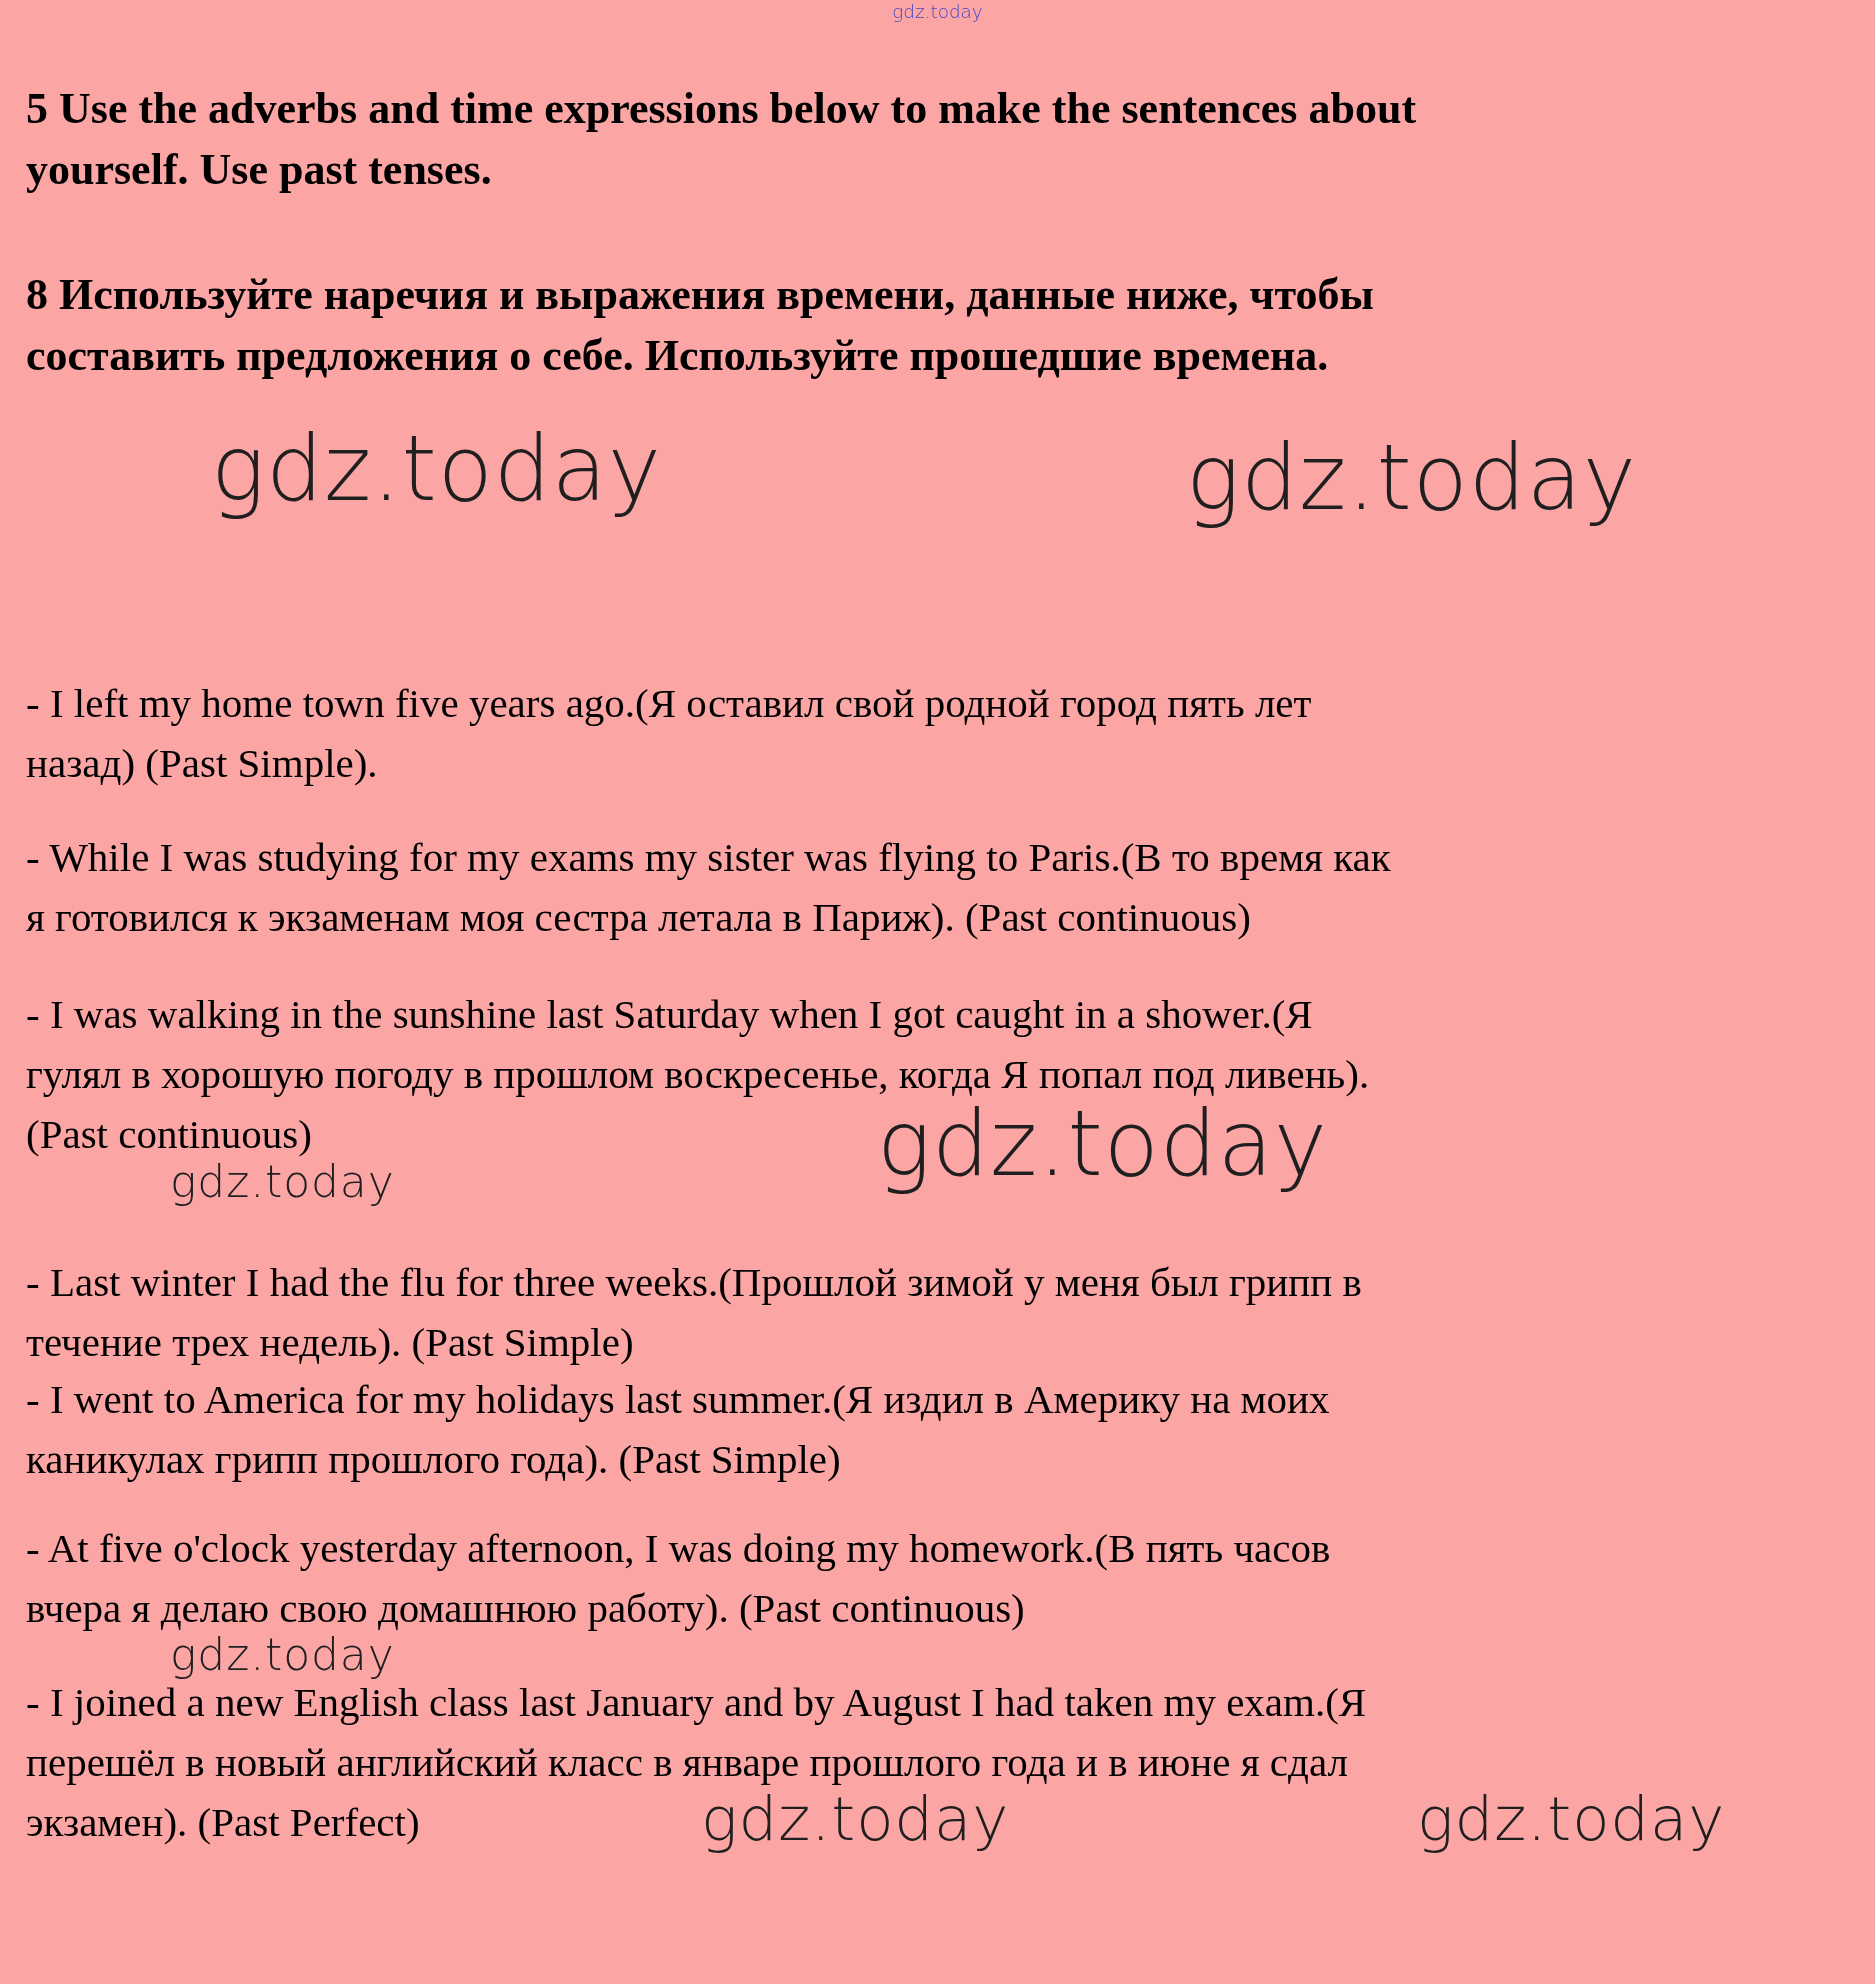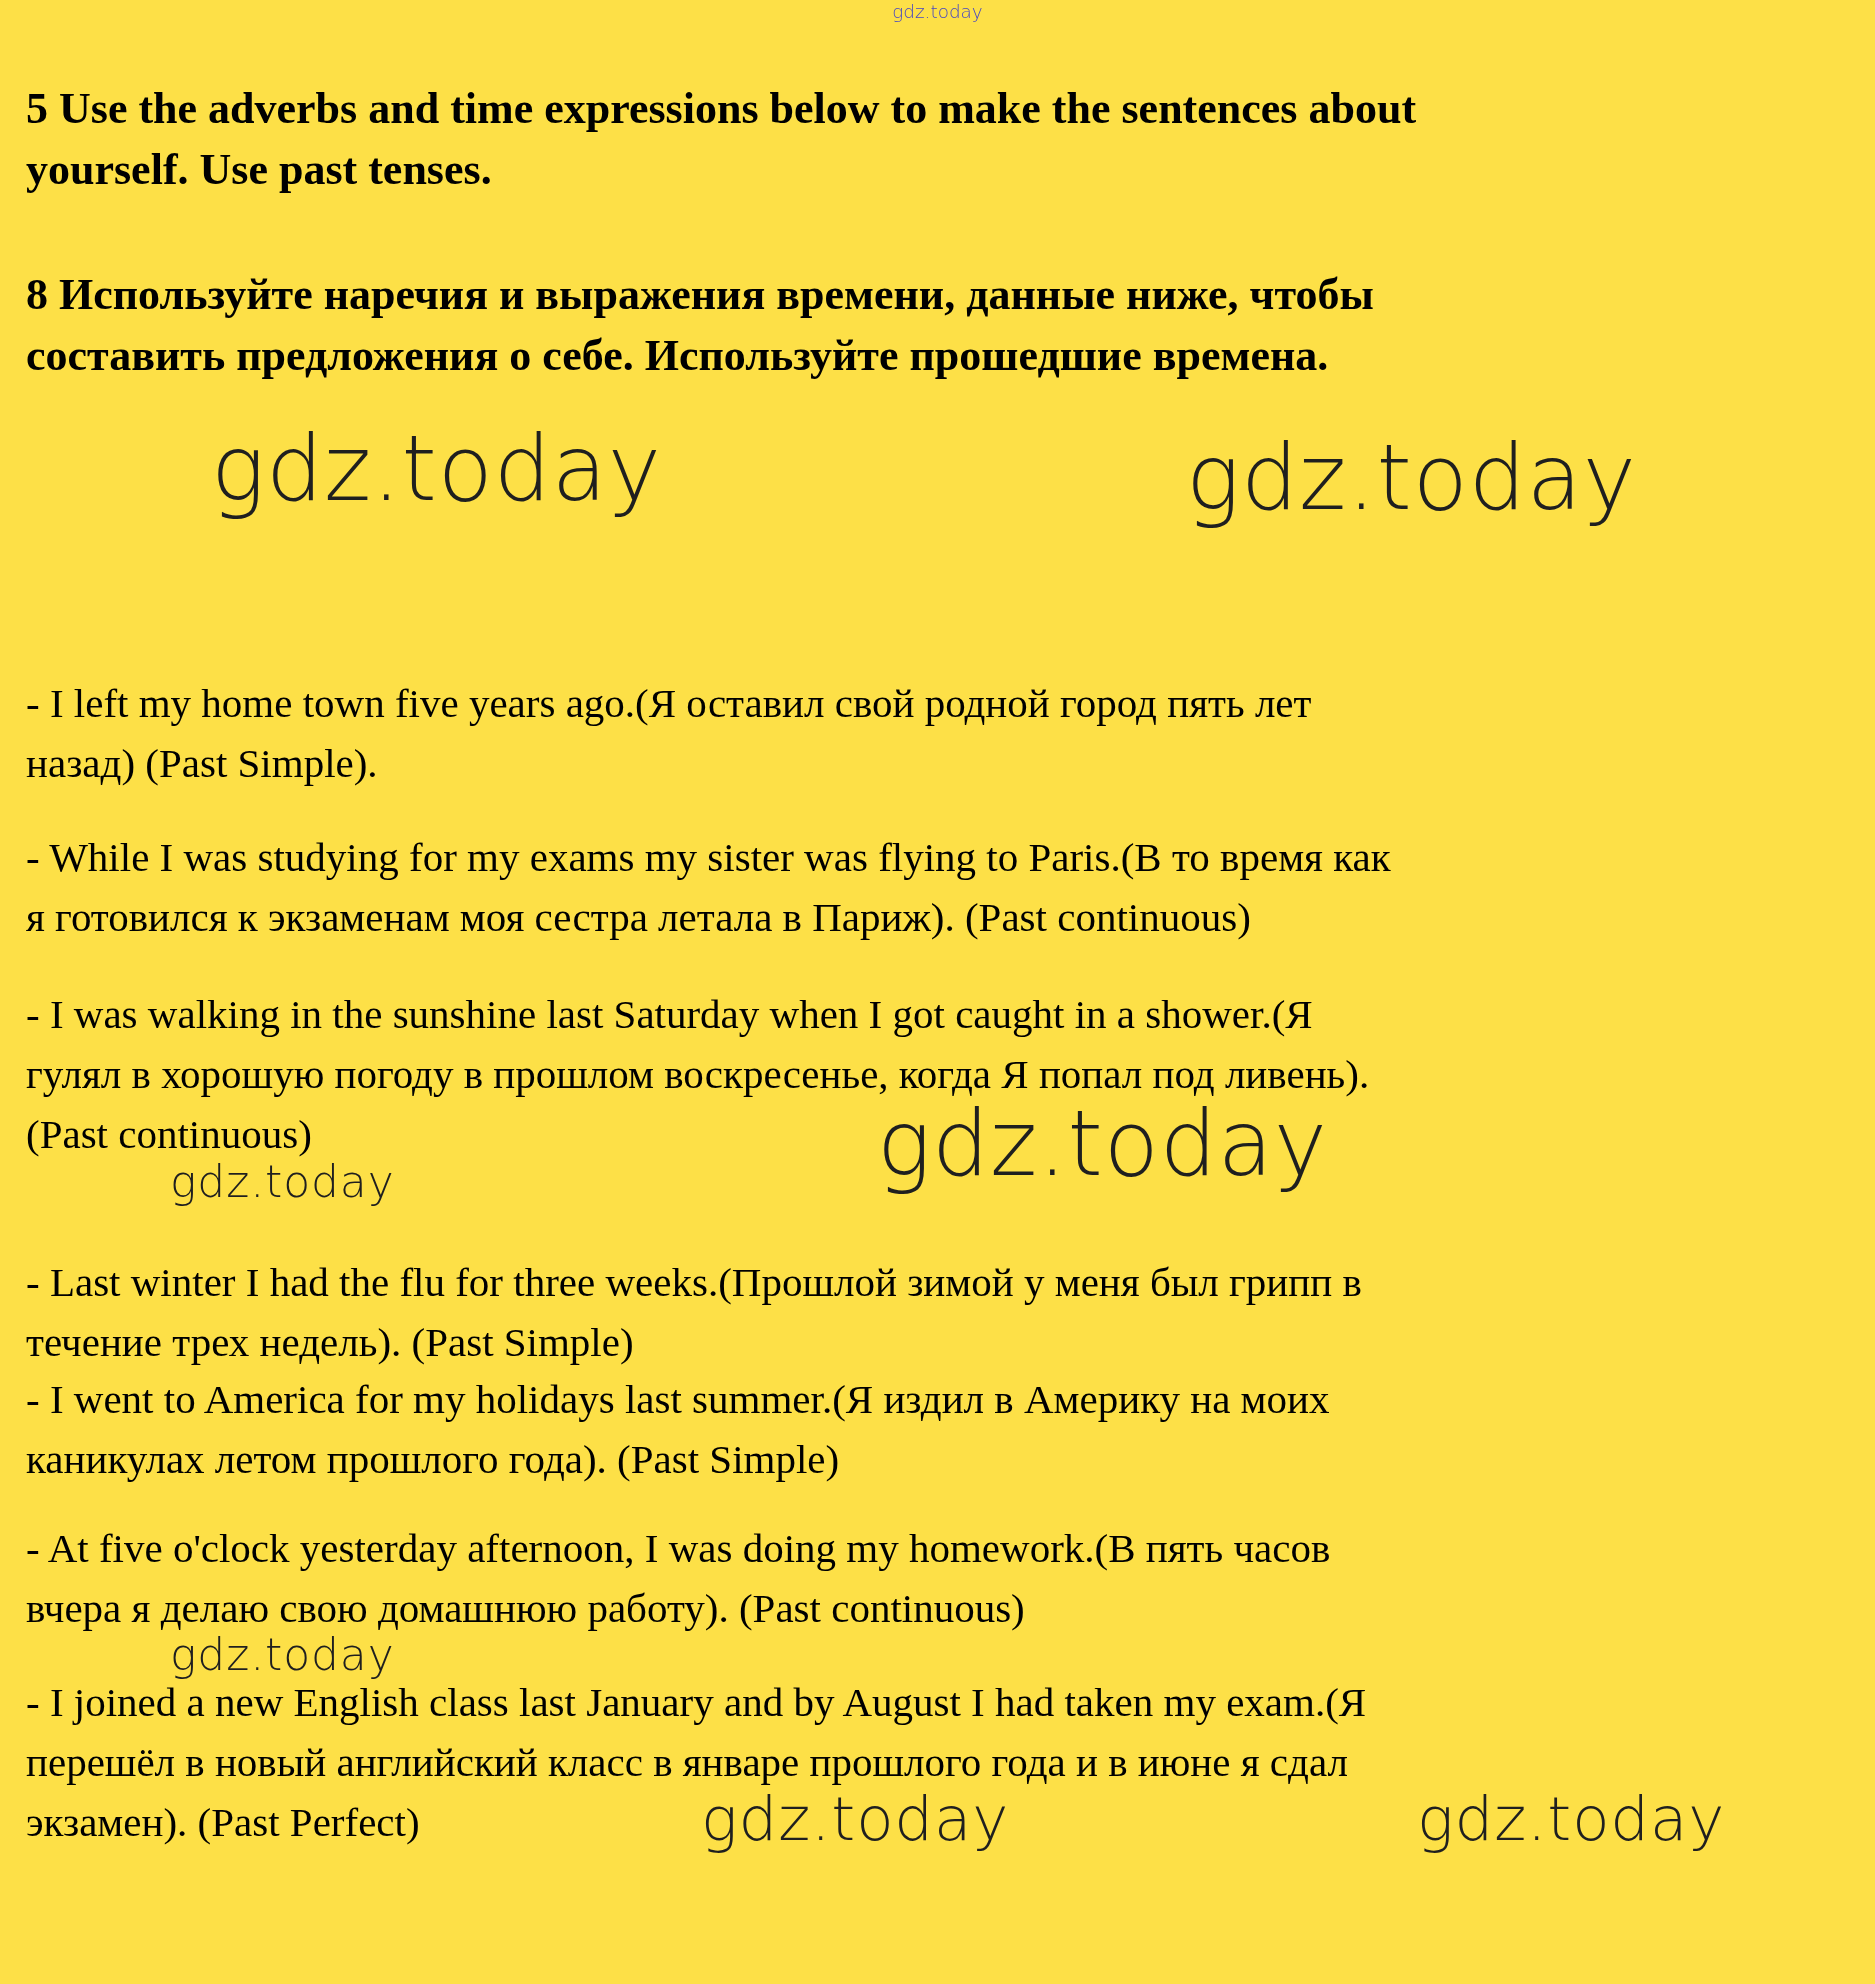--- a/index.html
+++ b/index.html
@@ -4,21 +4,21 @@
 <style>
   html, body {
     margin: 0;
     padding: 0;
     background: #ffffff;
   }
   .page {
     position: relative;
     width: 1875px;
     height: 1984px;
-    background: #fde047;
+    background: #fca5a5;
     overflow: hidden;
     font-family: "Liberation Serif", "DejaVu Serif", serif;
     color: #000000;
   }
 
   
   .wm {
     position: absolute;
     font-family: "DejaVu Sans", "Liberation Sans", sans-serif;
     font-weight: 200;
@@ -95,21 +95,21 @@
   <div class="textblock item item-2">- I left my home town five years ago.(Я оставил свой родной город пять лет
 назад) (Past Simple).</div>
   <div class="textblock item item-3">- While I was studying for my exams my sister was flying to Paris.(В то время как
 я готовился к экзаменам моя сестра летала в Париж). (Past continuous)</div>
   <div class="textblock item item-4">- I was walking in the sunshine last Saturday when I got caught in a shower.(Я
 гулял в хорошую погоду в прошлом воскресенье, когда Я попал под ливень).
 (Past continuous)</div>
   <div class="textblock item item-5">- Last winter I had the flu for three weeks.(Прошлой зимой у меня был грипп в
 течение трех недель). (Past Simple)</div>
   <div class="textblock item item-6">- I went to America for my holidays last summer.(Я издил в Америку на моих
-каникулах летом прошлого года). (Past Simple)</div>
+каникулах грипп прошлого года). (Past Simple)</div>
   <div class="textblock item item-7">- At five o'clock yesterday afternoon, I was doing my homework.(В пять часов
 вчера я делаю свою домашнюю работу). (Past continuous)</div>
   <div class="textblock item item-8">- I joined a new English class last January and by August I had taken my exam.(Я
 перешёл в новый английский класс в январе прошлого года и в июне я сдал
 экзамен). (Past Perfect)</div>
 
 </div>
 
 
 </body></html>

